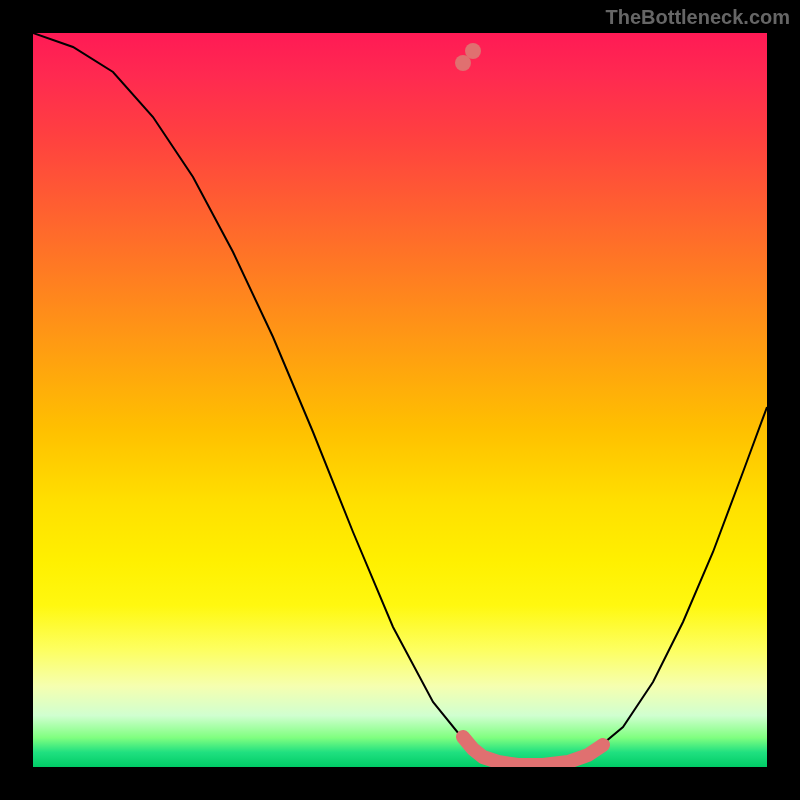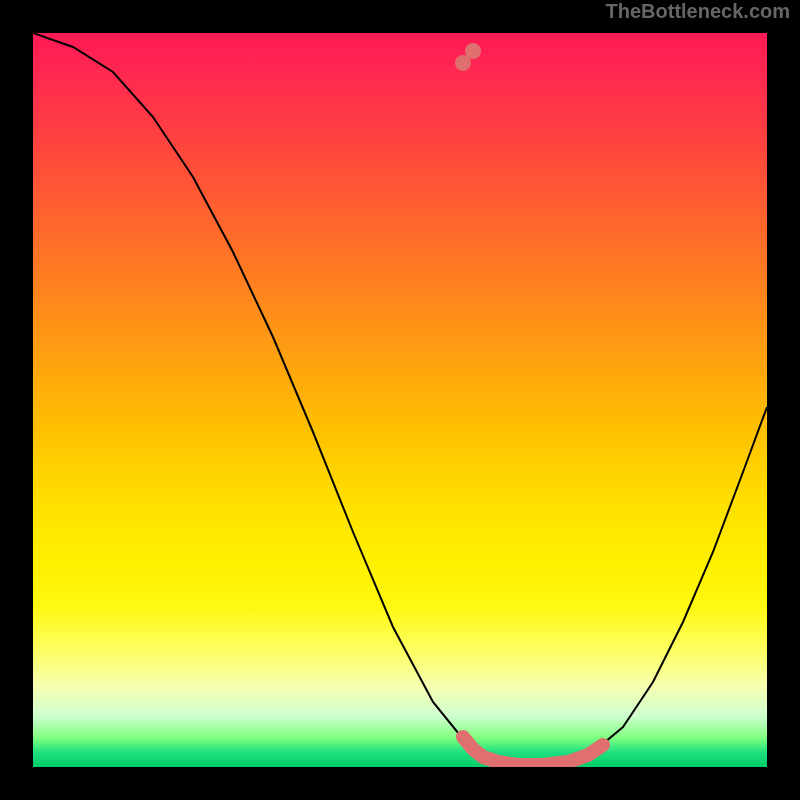--- a/index.html
+++ b/index.html
@@ -6,21 +6,21 @@
     margin: 0;
     padding: 0;
     width: 800px;
     height: 800px;
     background: #000;
     overflow: hidden;
     position: relative;
   }
   .watermark {
     position: absolute;
-    top: 0;
+    top: 6px;
     right: 10px;
     color: #666;
     font-family: Arial, sans-serif;
     font-size: 20px;
     font-weight: bold;
     z-index: 10;
   }
   .plot-area {
     position: absolute;
     left: 33px;

